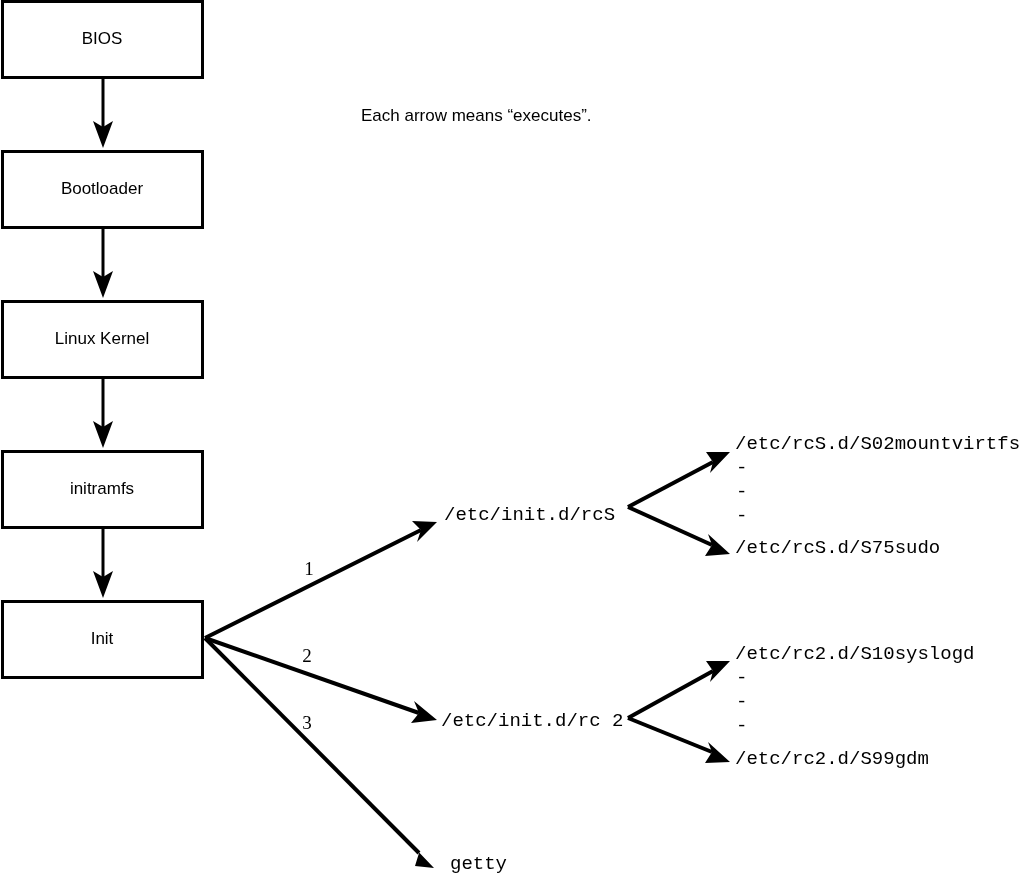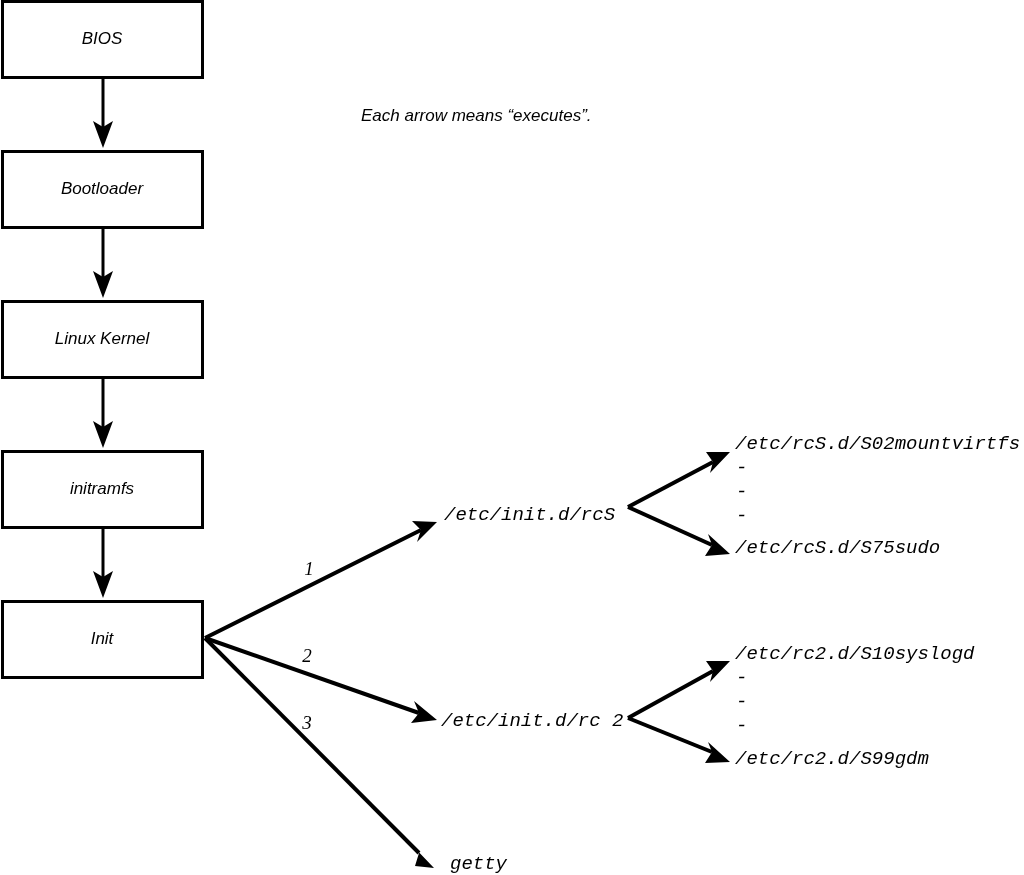--- a/index.html
+++ b/index.html
@@ -7,21 +7,20 @@
     padding: 0;
     background: #ffffff;
   }
   #canvas {
     position: relative;
     width: 1024px;
     height: 875px;
     background: #ffffff;
     overflow: hidden;
     font-family: "Liberation Sans", sans-serif;
-    font-style: italic;
   }
   svg#diagram {
     position: absolute;
     top: 0;
     left: 0;
     width: 1024px;
     height: 875px;
   }
   .box-rect {
     fill: #ffffff;

